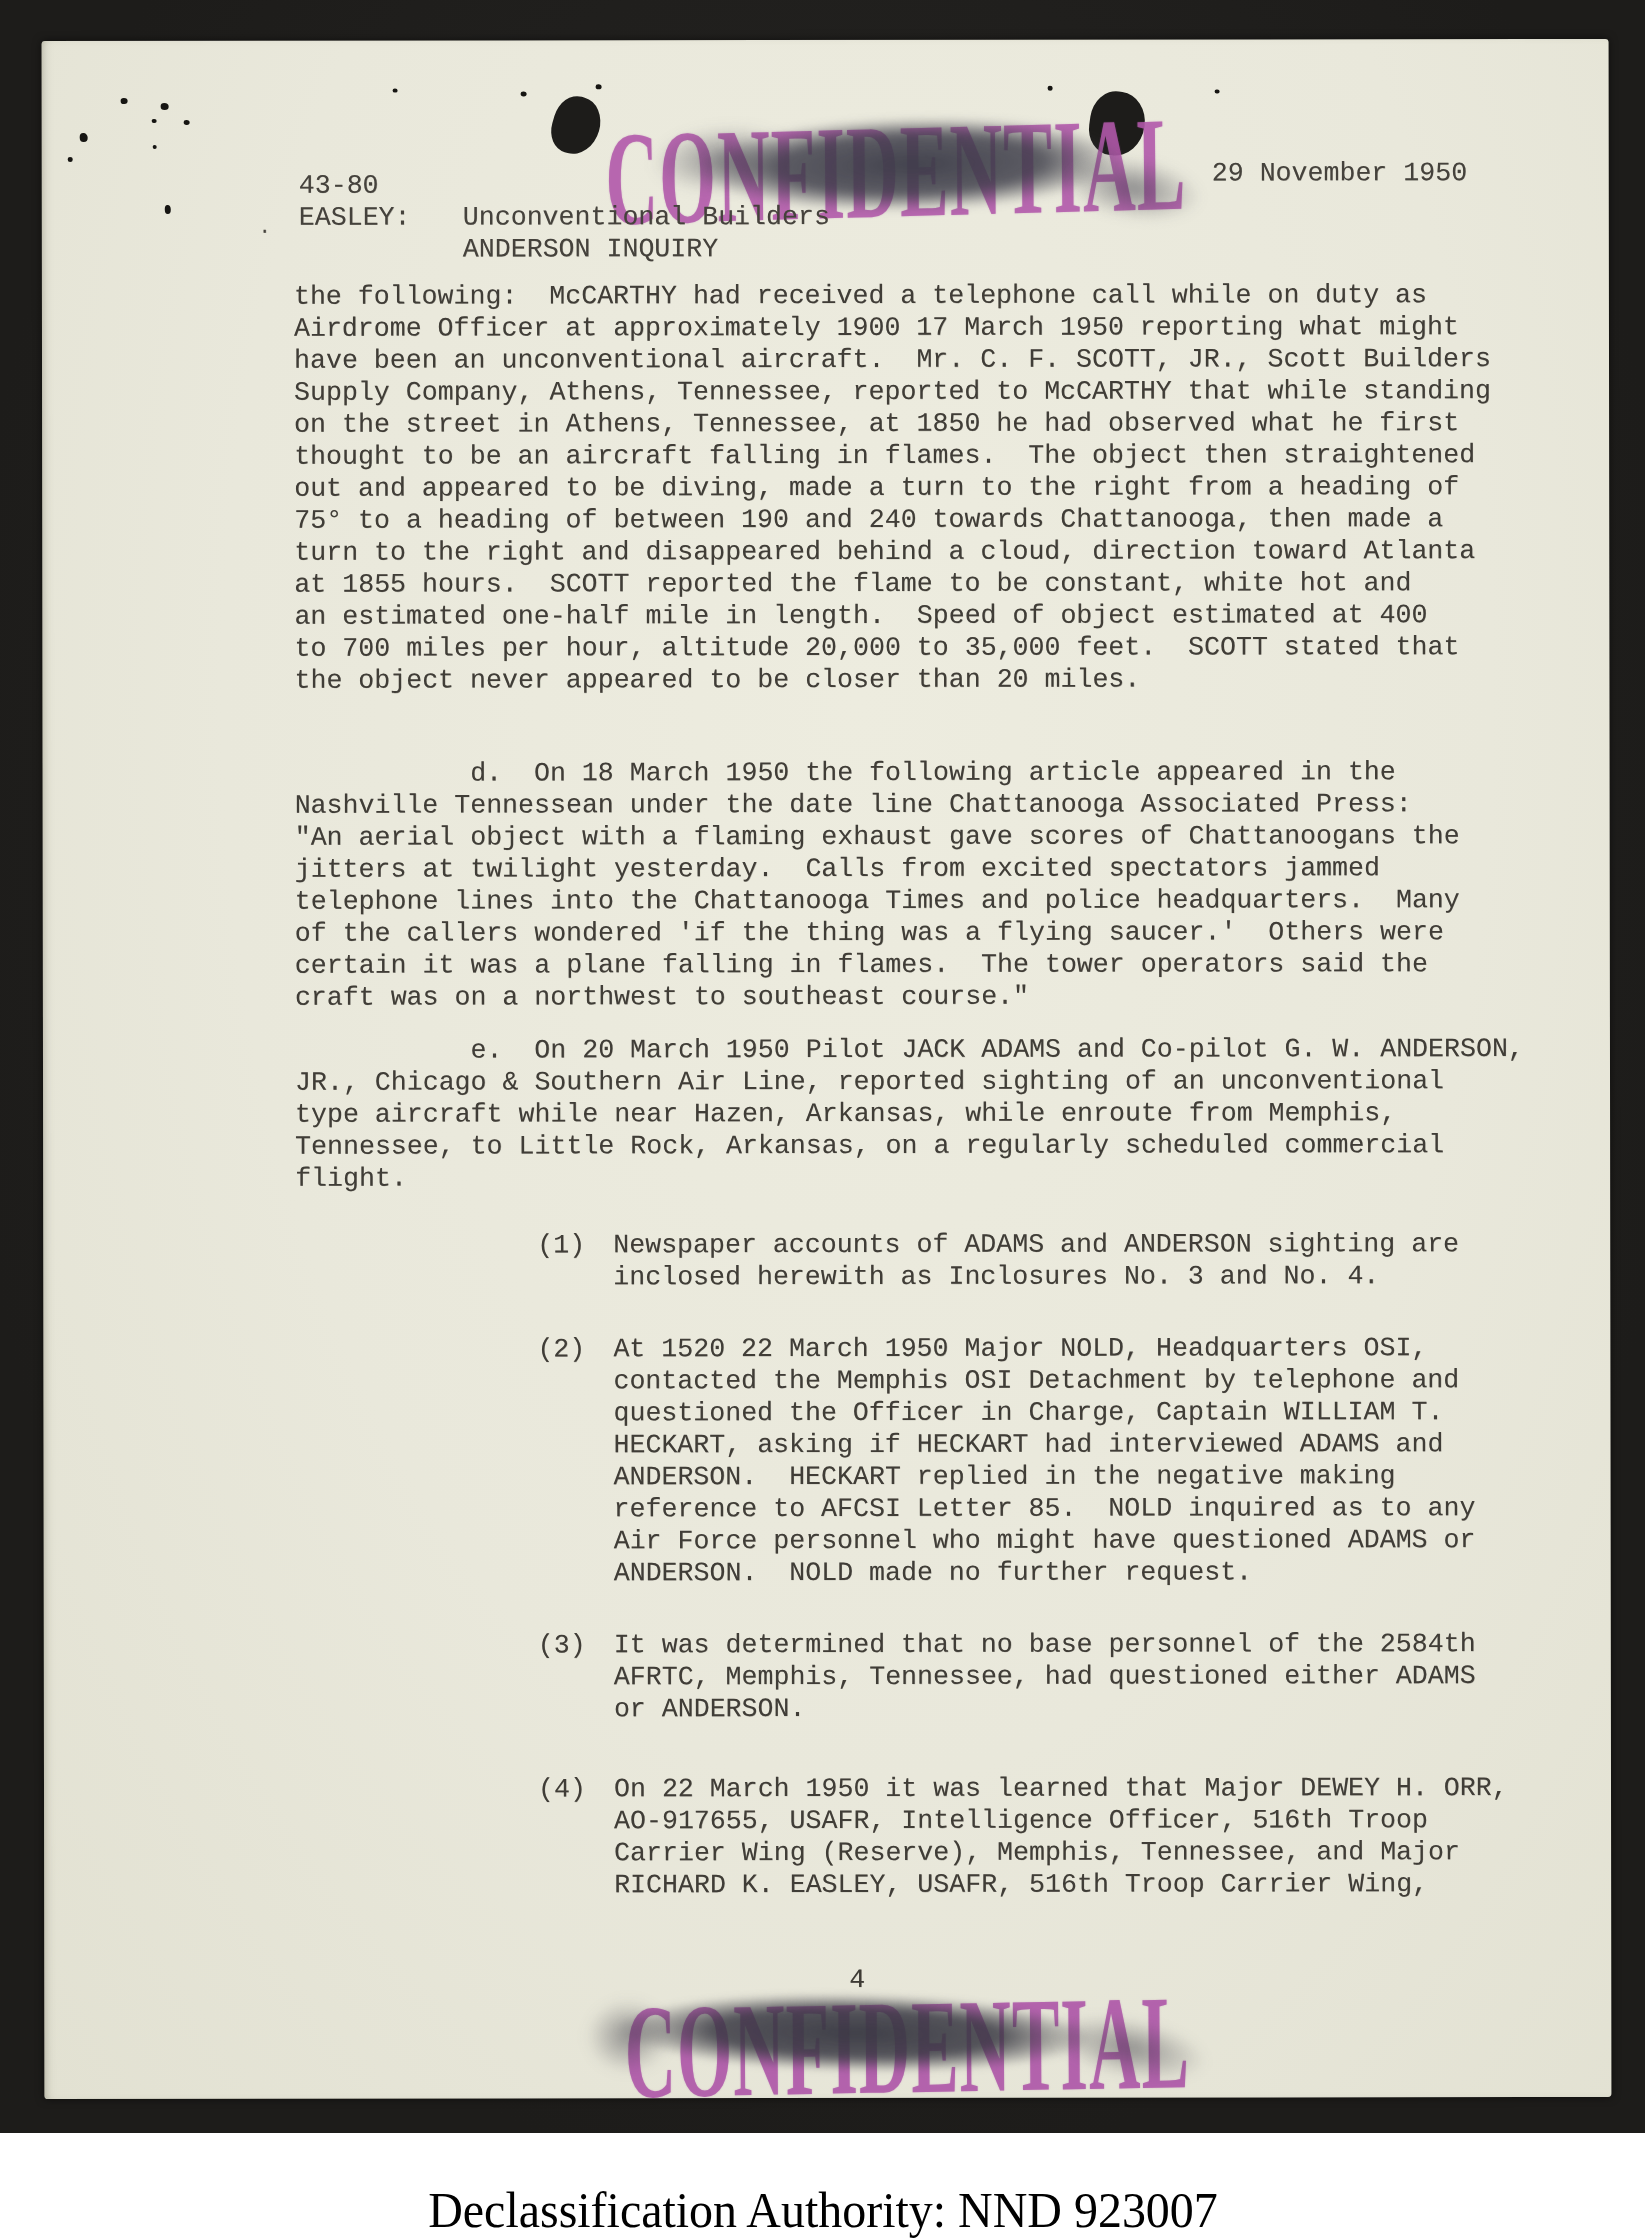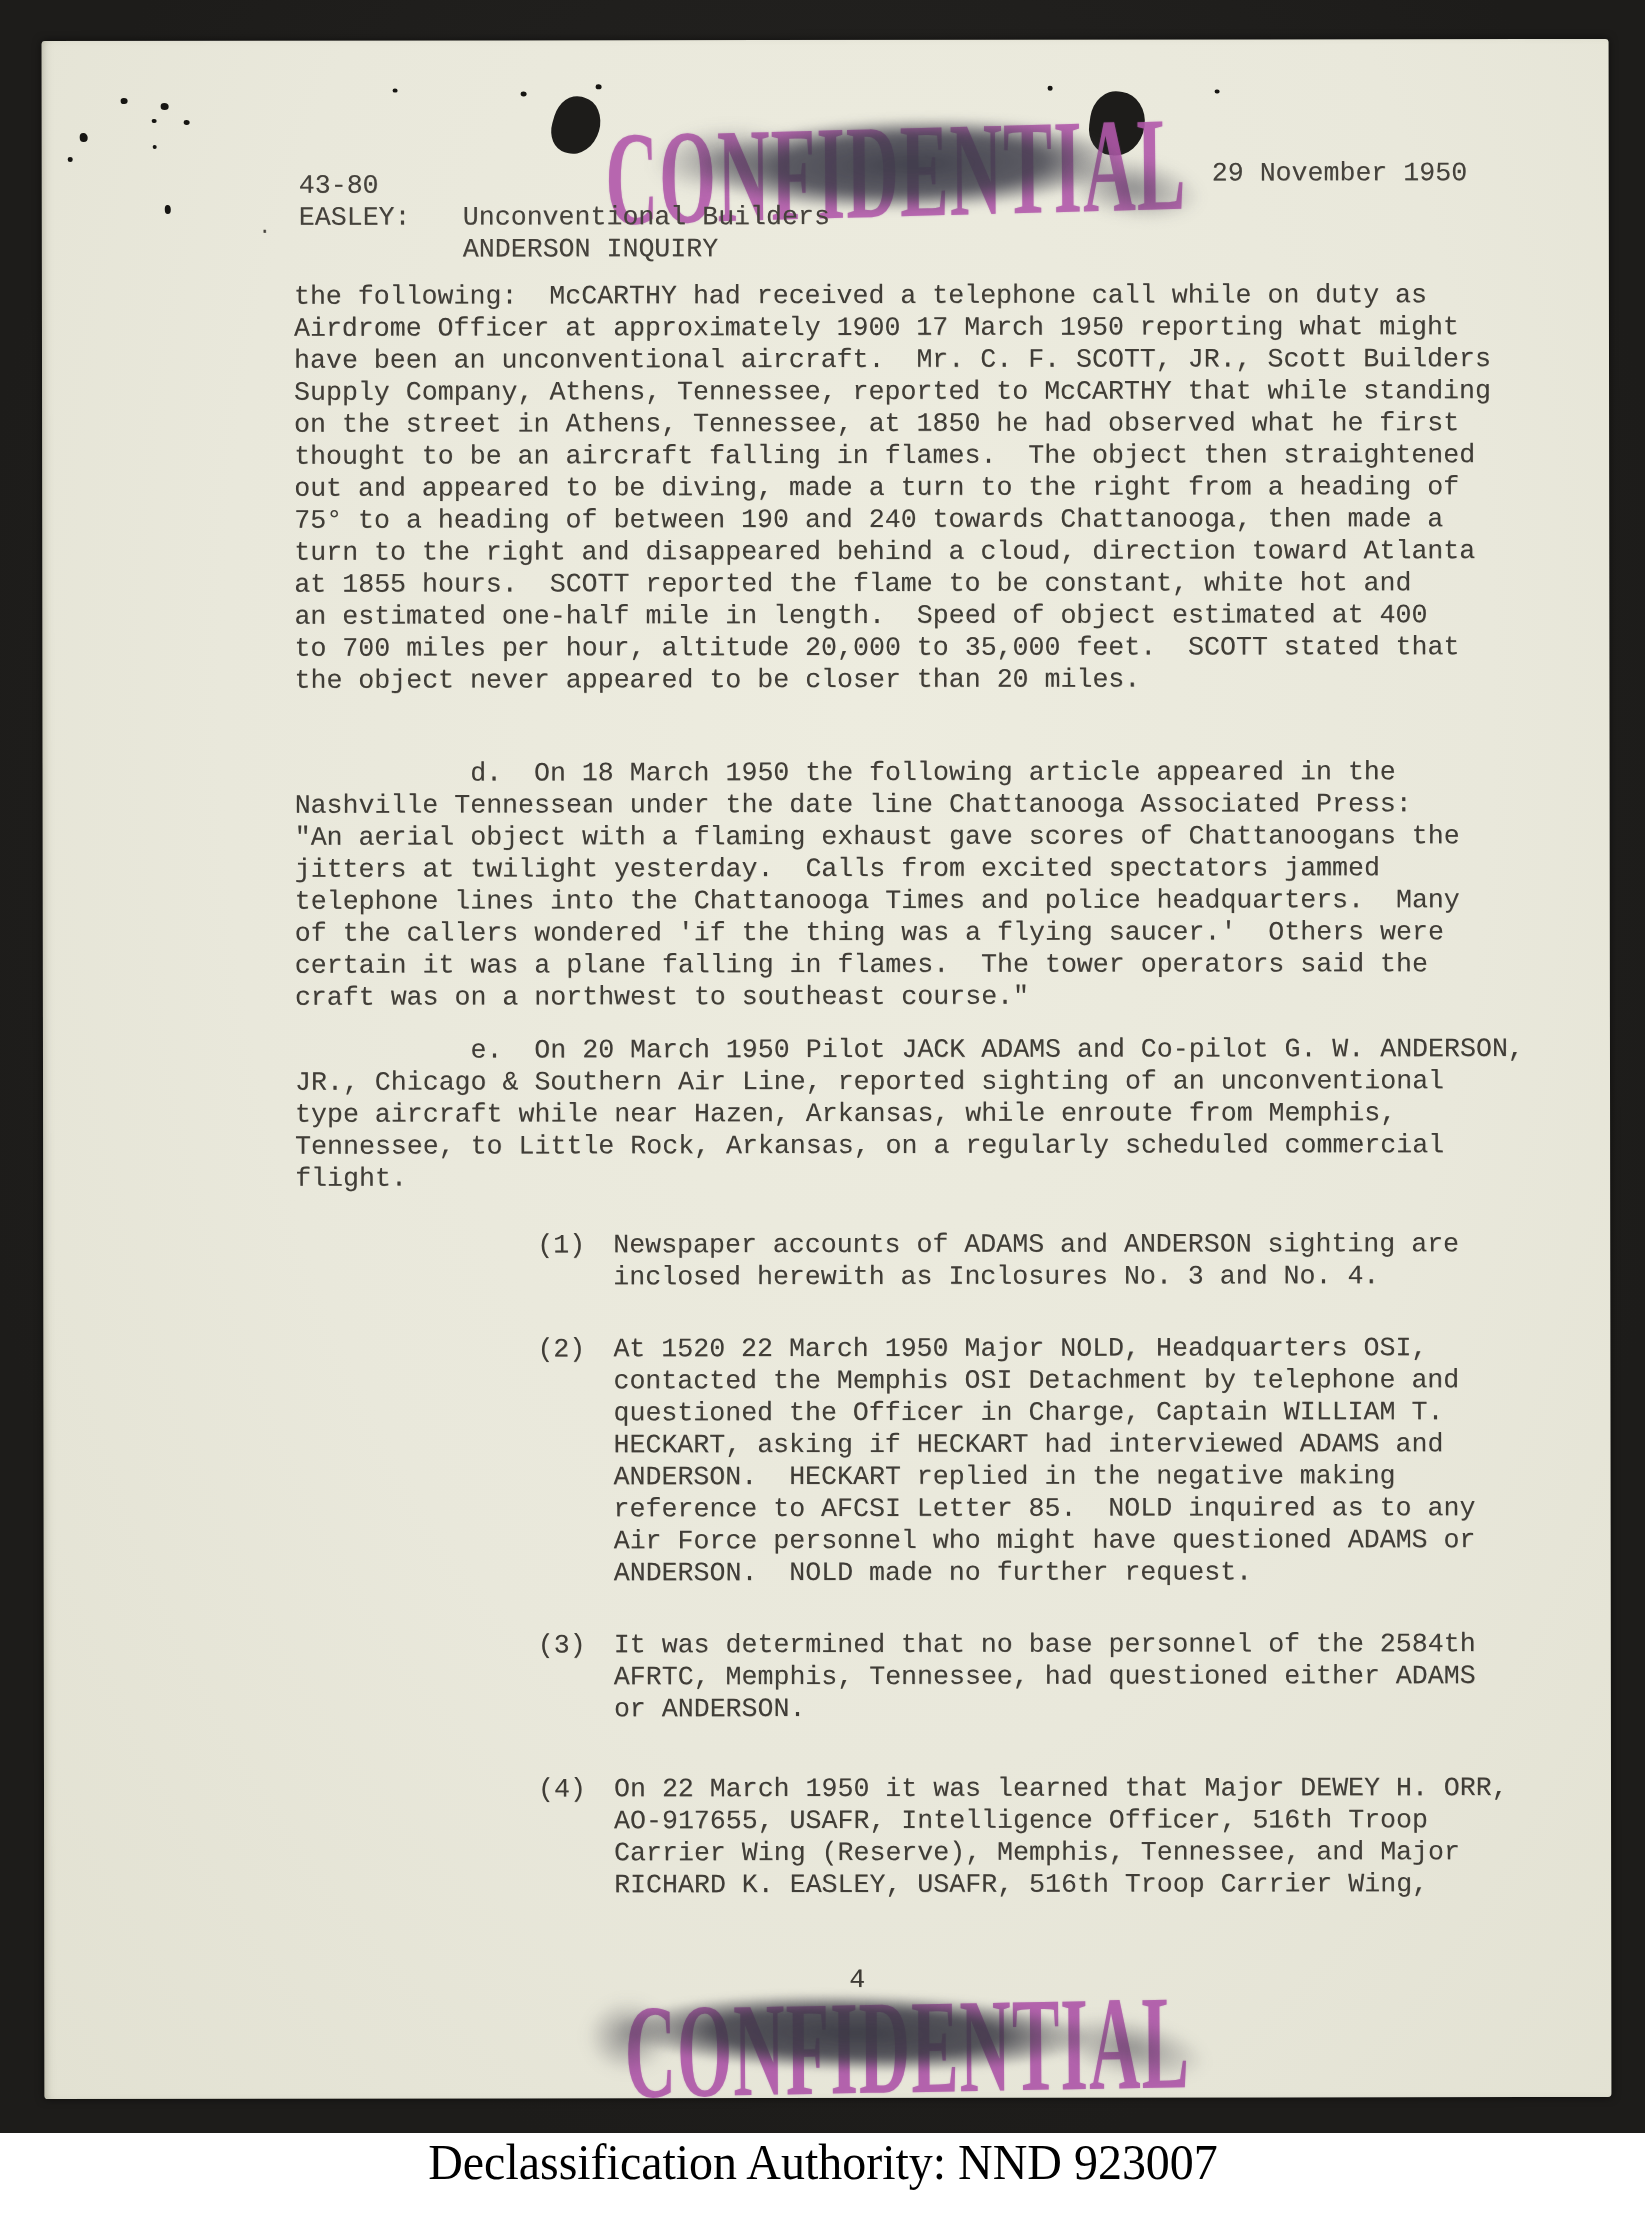--- a/index.html
+++ b/index.html
@@ -57,21 +57,21 @@
     background:radial-gradient(closest-side, rgba(56,56,66,0.5), rgba(56,56,66,0) 100%);
     border-radius:50%; filter:blur(6.4px); }
   .sc-tail-bot { left:1006px; top:1979px; width:158px; height:59px;
     background:radial-gradient(closest-side, rgba(56,56,66,0.5), rgba(56,56,66,0) 100%);
     border-radius:50%; filter:blur(5.9px); transform:rotate(11deg); }
   .speck { position:absolute; background:#161512; border-radius:45% 55% 50% 50%; }
   .pagenum { position:absolute; left:805px; top:1925px; font-size:26.6px;
     color:#3d3a34; text-shadow:0.3px 0.3px 0.2px rgba(64,61,55,0.35); }
   .footer {
     position:absolute; left:0; top:2133px; width:1646px; height:106px; background:#ffffff;
-    display:flex; align-items:flex-start; justify-content:center;
+    display:flex; align-items:flex-end; justify-content:center;
   }
   .footer span {
     font-family:"Liberation Serif","DejaVu Serif",serif; font-size:51px; color:#000;
     transform:scaleX(0.94); white-space:pre;
   }
 </style>
 </head>
 <body>
 
 <div class="viewport">

